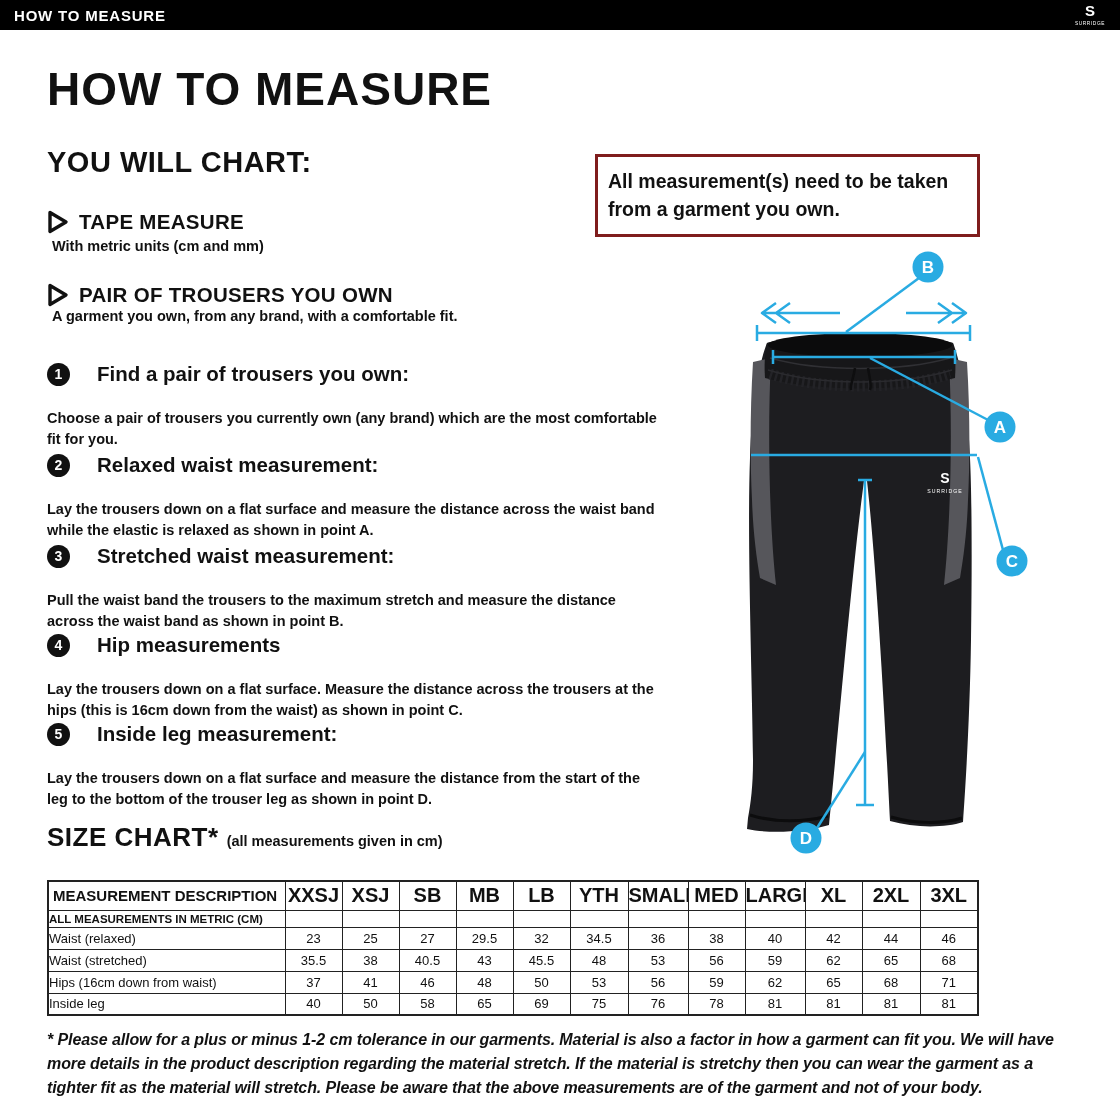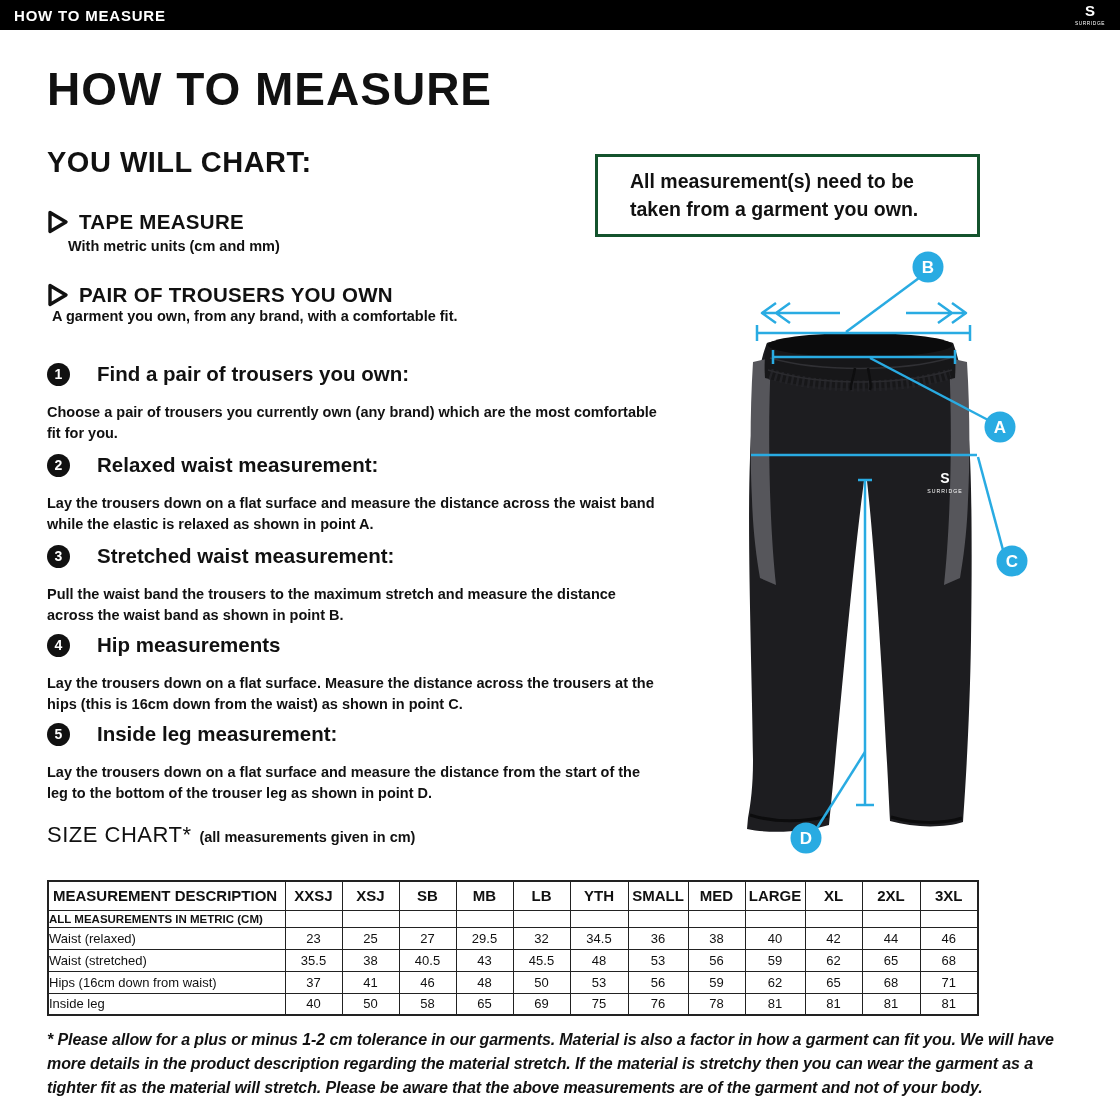--- a/index.html
+++ b/index.html
@@ -18,48 +18,48 @@
   
   .h1 { left:47px; top:62px; font-size:46px; font-weight:bold; letter-spacing:1px; color:#111; }
   .h2 { left:47px; top:146px; font-size:29px; font-weight:bold; letter-spacing:.5px; color:#111; }
 
   
   .need-row { display:flex; align-items:center; gap:10px; }
   .need-row .tri { width:22px; height:24px; flex:0 0 auto; }
   .need-label { font-size:20.5px; font-weight:bold; letter-spacing:.3px; color:#111; }
   .need-desc { font-size:14.5px; font-weight:bold; color:#111; }
   .need1 { left:47px; top:210px; }
-  .need1d{ left:52px; top:238px;margin-left:16px; }
+  .need1d{ left:52px; top:238px; }
   .need2 { left:47px; top:283px; }
   .need2d{ left:52px; top:308px; }
 
   
   .step { left:47px; width:625px; }
   .step-head { display:flex; align-items:center; gap:9px; }
   .badge { width:23px; height:23px; border-radius:50%; background:#111; color:#fff;
            font-size:14px; font-weight:bold; display:flex; align-items:center; justify-content:center; flex:0 0 auto; }
   .step-title { font-size:20.5px; font-weight:bold; color:#111;margin-left:18px; }
-  .step-body { margin-top:16px; font-size:14.5px; font-weight:bold; line-height:1.45; width:615px; color:#111; }
+  .step-body { margin-top:22px; font-size:14.5px; font-weight:bold; line-height:1.45; width:615px; color:#111; }
   .s1{ top:362px; } .s2{ top:453px; } .s3{ top:544px; } .s4{ top:633px; } .s5{ top:722px; }
 
   
-  .note-box { left:595px; top:154px; width:385px; min-height:80px; border:3px solid #14532d;
-              padding:11px 32px; font-size:19.5px; font-weight:bold; line-height:1.42; color:#111; background:#fff; }
+  .note-box { left:595px; top:154px; width:385px; min-height:80px; border:3px solid #7f1d1d;
+              padding:11px 10px; font-size:19.5px; font-weight:bold; line-height:1.42; color:#111; background:#fff; }
 
   
   .diagram { left:700px; top:240px; width:420px; height:660px; }
 
   
   .sc-head { left:47px; top:822px; display:flex; align-items:baseline; gap:8px; }
-  .sc-title { font-size:22px; font-weight:normal; letter-spacing:.5px; color:#111; }
+  .sc-title { font-size:26px; font-weight:bold; letter-spacing:.5px; color:#111; }
   .sc-sub { font-size:14.5px; font-weight:bold; color:#111; }
   table.sizes { left:47px; top:880px; position:absolute; border-collapse:collapse; table-layout:fixed;
                 width:927px; border:2px solid #222; }
   table.sizes th, table.sizes td { border:1px solid #222; overflow:hidden; white-space:nowrap; }
-  table.sizes th { height:29px; font-size:15px; font-weight:bold; text-align:center; color:#111; }
+  table.sizes th { height:29px; font-size:20px; font-weight:bold; text-align:center; color:#111; }
   table.sizes th.first { text-align:left; padding-left:4px; font-size:15px; }
   tr.metric td { height:17px; font-size:11.5px; font-weight:bold; text-align:left; color:#111; }
   tr.vals td { height:22px; font-size:13px; text-align:center; color:#111; }
   tr.vals td.first { text-align:left; padding-left:0; }
 
   
   .footnote { left:47px; top:1028px; width:1010px; font-size:16px; font-weight:bold; font-style:italic;
               line-height:1.5; color:#111; letter-spacing:-.1px; }
 </style>
 </head>

